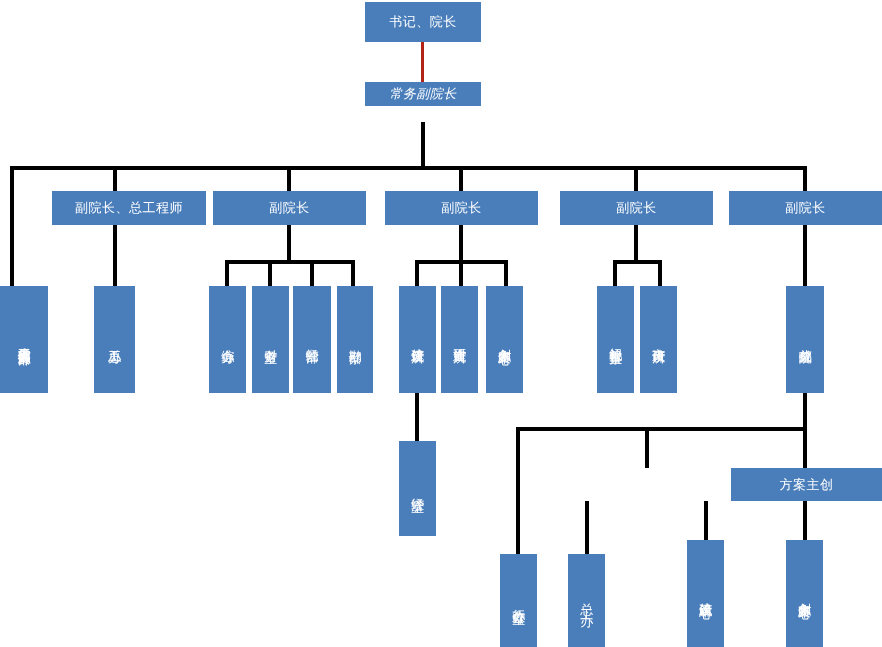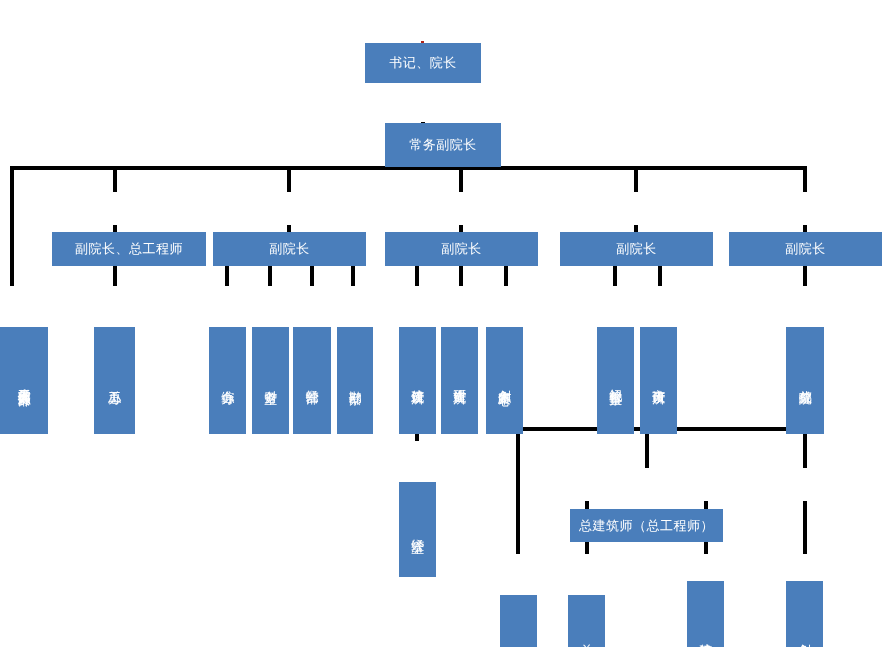--- a/index.html
+++ b/index.html
@@ -25,21 +25,20 @@
     box-sizing: border-box;
     display: flex;
     align-items: center;
     justify-content: center;
     text-align: center;
     line-height: 1.18;
     font-size: 13px;
     letter-spacing: 0.5px;
     z-index: 3;
     user-select: none;
-    margin-top: 41px;
   }
   .node.horiz {
     writing-mode: horizontal-tb;
     padding: 2px 4px;
   }
   .node.vert {
     writing-mode: vertical-rl;
     text-orientation: upright;
     padding: 8px 2px;
     align-items: center;
@@ -120,21 +119,21 @@
 
   <div class="conn" style="left:585px; top:501px; width:4px; height:53px;"></div>
   <div class="conn" style="left:704px; top:501px; width:4px; height:53px;"></div>
 
   <div class="conn" style="left:803px; top:501px; width:4px; height:53px;"></div>
 
   <div class="node horiz" style="left:365px; top:2px; width:116px; height:40px;">
     <span class="txt">书记、院长</span>
   </div>
 
-  <div class="node horiz" style="left:385px; top:82px; width:116px; height:44px;">
+  <div class="node horiz" style="left:365px; top:82px; width:116px; height:24px;font-style:italic;">
     <span class="txt">常务副院长</span>
   </div>
 
   <div class="node horiz" style="left:52px; top:191px; width:154px; height:34px;">
     <span class="txt">副院长、总工程师</span>
   </div>
 
   <div class="node horiz" style="left:213px; top:191px; width:153px; height:34px;">
     <span class="txt">副院长</span>
   </div>
@@ -197,24 +196,24 @@
   </div>
 
   <div class="node vert" style="left:786px; top:286px; width:38px; height:107px;">
     <span class="txt">成都分院</span>
   </div>
 
   <div class="node vert" style="left:399px; top:441px; width:37px; height:95px;">
     <span class="txt">经济室</span>
   </div>
 
-  <div class="node horiz" style="left:570px; top:468px; width:153px; height:33px;">
-    <span class="txt">总建筑师（总工程师）</span>
-  </div>
-
+
+  <div class="node horiz" style="left:731px; top:468px; width:151px; height:33px;">
+    <span class="txt">方案主创</span>
+  </div>
 
   <div class="node vert" style="left:500px; top:554px; width:37px; height:93px;">
     <span class="txt">行政办公室</span>
   </div>
 
   <div class="node vert spaced" style="left:568px; top:554px; width:37px; height:93px;">
     <span class="txt">总工办</span>
   </div>
 
   <div class="node vert" style="left:687px; top:540px; width:37px; height:107px;">

